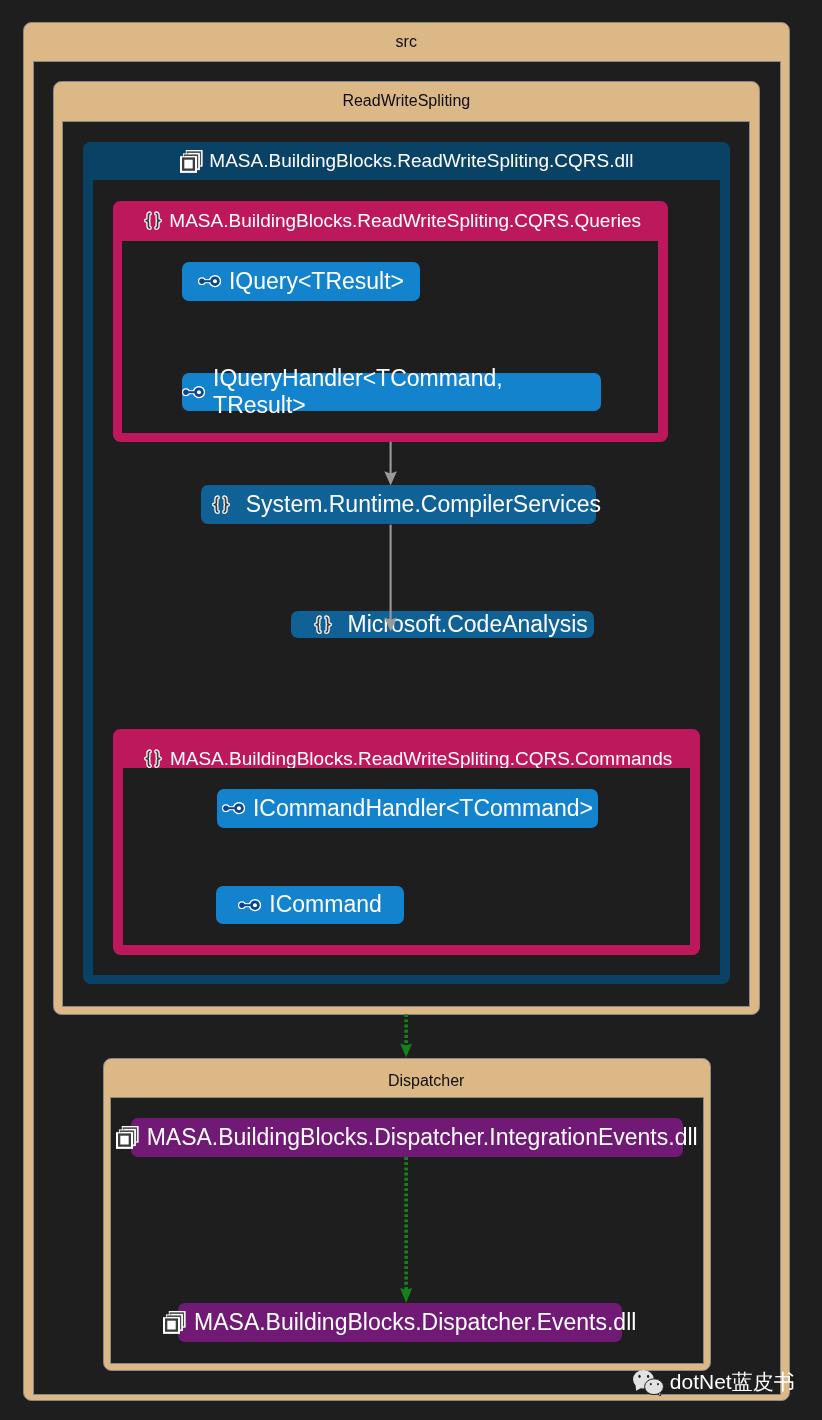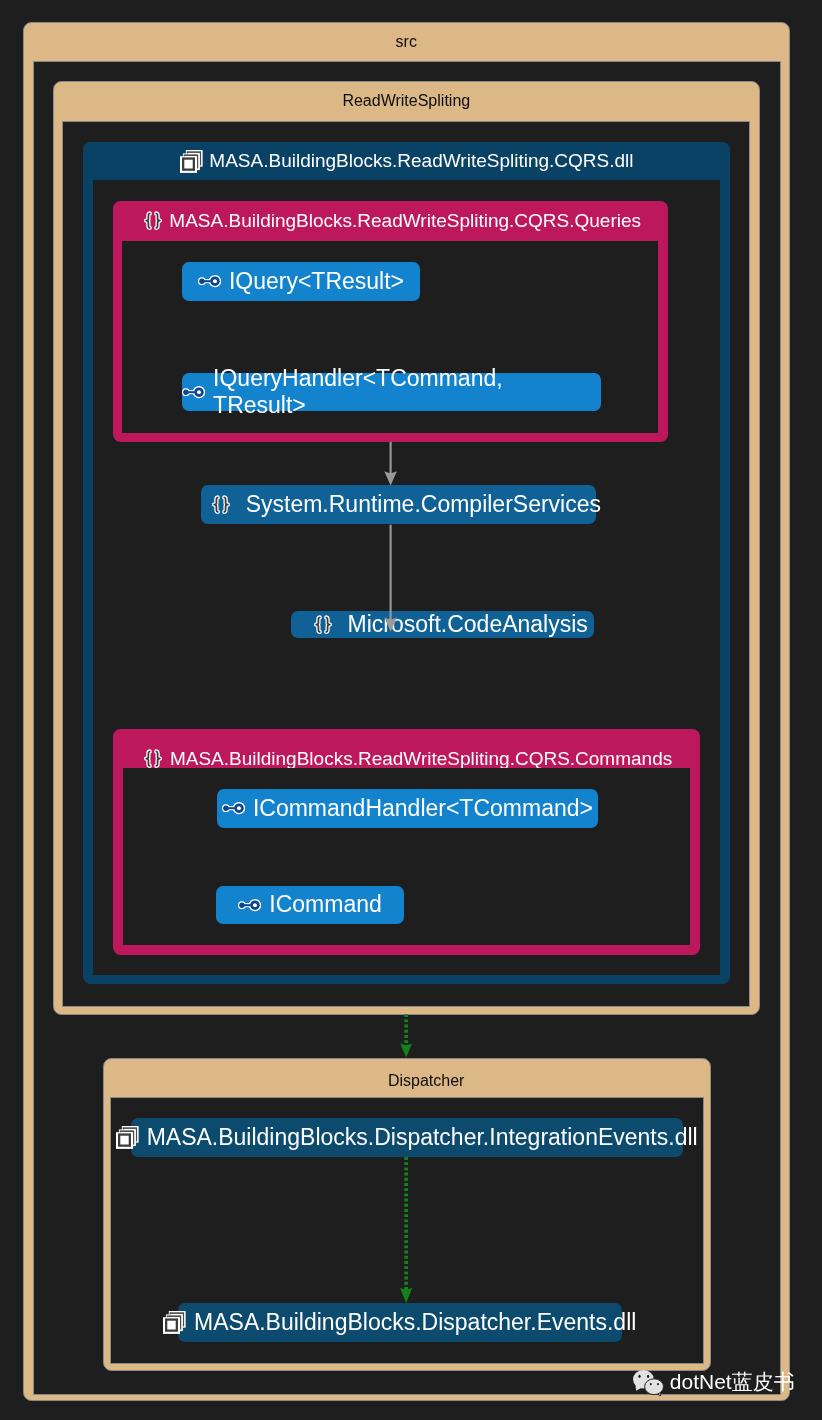--- a/index.html
+++ b/index.html
@@ -15,21 +15,21 @@
   .asm{background:#0a4266;border-radius:7.5px;}
   .asm-body{position:absolute;background:#1e1e1e;}
   
   .ns{background:#be185d;border-radius:7.5px;}
   .ns-body{position:absolute;background:#1e1e1e;}
   .hdr{position:absolute;left:0;right:0;display:flex;align-items:center;justify-content:center;color:#fff;font-size:19px;gap:7px;}
   .ns > .hdr{padding-left:3.5px;gap:7.5px;}
   
   .pill{position:absolute;background:#1483cd;border-radius:7px;display:flex;align-items:center;justify-content:center;color:#fff;font-size:23px;gap:8px;}
   .pill.ns-pill{background:#106196;padding-left:16px;gap:16px;}
-  .pill.asm-pill{background:#0c4a6e;}
+  .pill.asm-pill{background:#701a75;}
   svg{display:block;overflow:visible;}
   .ico-asm{display:inline-block;width:22.8px;height:22.9px;flex:0 0 auto;}
   .ico-ns{display:inline-block;width:18px;height:19.4px;flex:0 0 auto;}
   .ico-if{display:inline-block;width:23.2px;height:12.4px;flex:0 0 auto;}
   .ico-wechat{display:inline-block;width:30.5px;height:25.9px;flex:0 0 auto;}
   .watermark{color:#fff;font-size:21px;line-height:1;}
   .watermark .ico-wechat{position:absolute;left:0;top:0;}
   .watermark .wm-text{position:absolute;left:36.6px;top:0.9px;white-space:nowrap;}
 </style>
 </head>

